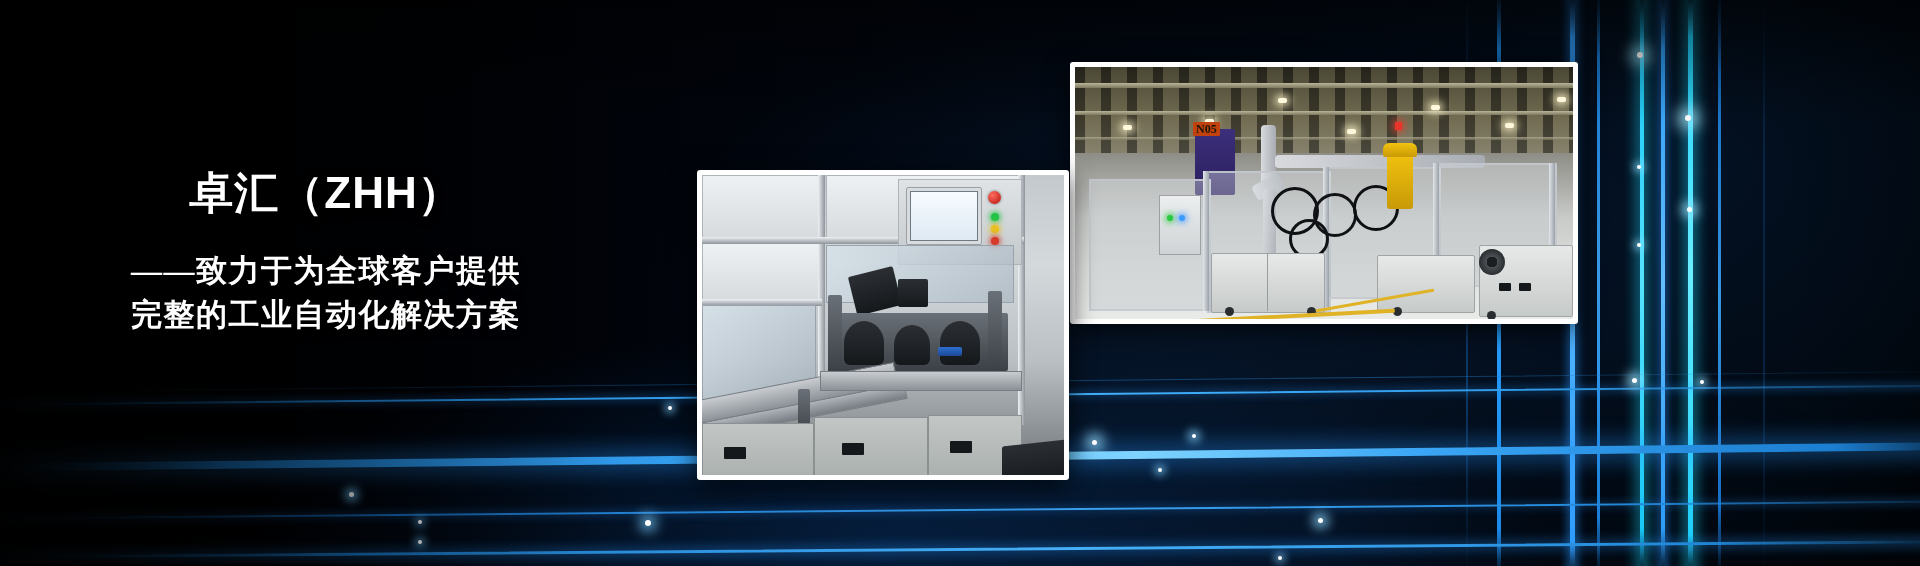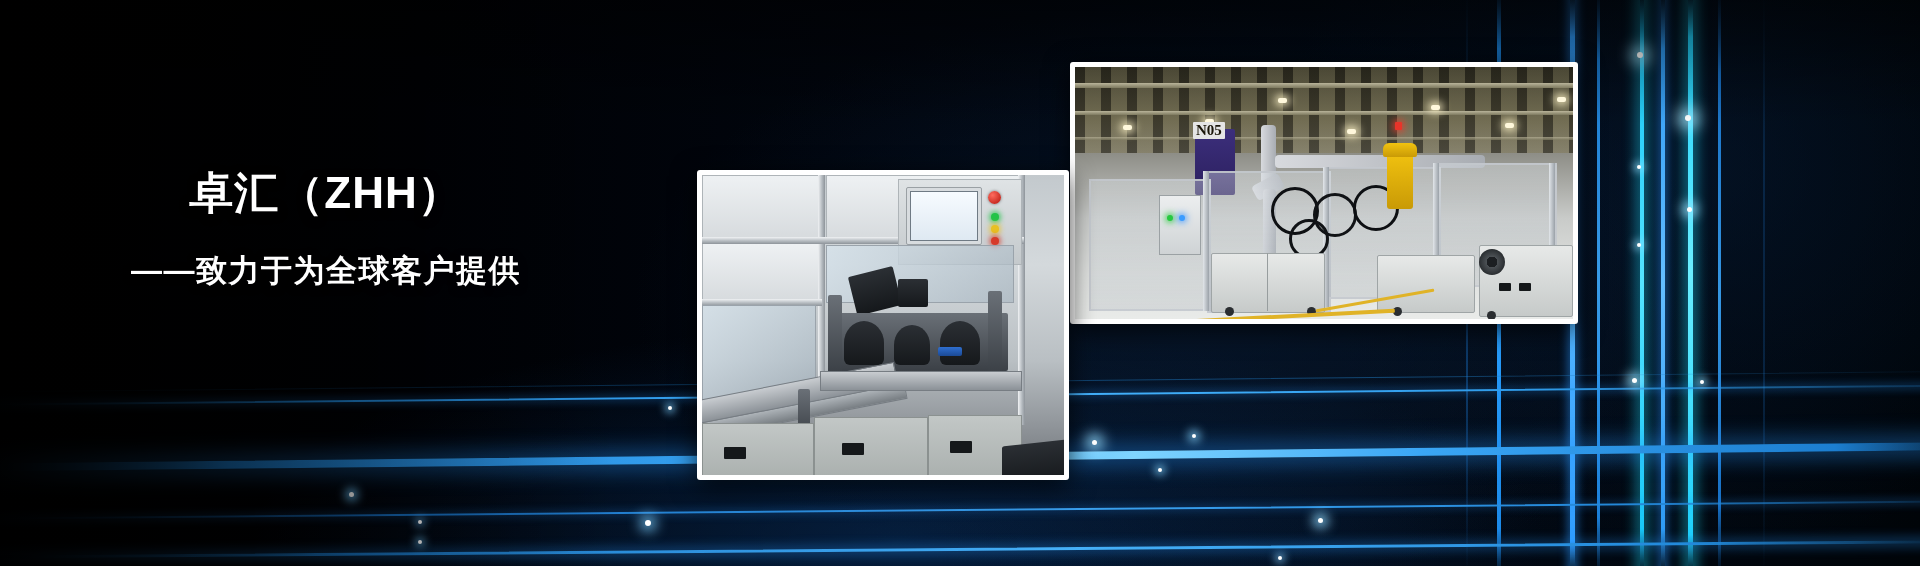--- a/index.html
+++ b/index.html
@@ -84,21 +84,21 @@
 
   
   .ph-back { left: 1070px; top: 62px; width: 508px; height: 262px; }
   .back-scene { position: absolute; inset: 0; background: linear-gradient(180deg,#2a2b24 0%, #4d4a3c 16%, #8d8d86 34%, #c9cbc9 60%, #dfe1df 82%, #e9ebe9 100%); }
   .back-ceiling { position:absolute; left:0; top:0; width:100%; height:34%;
     background:
       repeating-linear-gradient(90deg, rgba(20,18,12,0.55) 0 10px, rgba(120,112,80,0.25) 10px 26px),
       linear-gradient(180deg,#3b3a2c 0%, #6e6a52 60%, #8b8876 100%); }
   .beam { position:absolute; height:5px; background:linear-gradient(180deg,#b9b49a,#7d795f); }
   .lamp { position:absolute; width:9px; height:5px; border-radius:2px; background:#fff8dc; box-shadow:0 0 9px 3px rgba(255,245,200,0.85); }
-  .sign-n05 { position:absolute; background:#e5e5e5; color:#1a1508; font-size:15px; font-weight:bold;
+  .sign-n05 { position:absolute; background:#c2410c; color:#1a1508; font-size:12px; font-weight:bold;
     padding:1px 3px; border-radius:1px; line-height:1; font-family:"Liberation Serif", serif;text-align:center; }
   .blue-drum { position:absolute; background:linear-gradient(180deg,#3c2f7c,#2b1f5e); border-radius:2px; }
   .robot-arm { position:absolute; background:linear-gradient(90deg,#d8dade,#a8acb2); border-radius:4px; }
   .cage { position:absolute; border:2px solid rgba(196,201,206,0.92);
     background:linear-gradient(180deg, rgba(222,228,233,0.40), rgba(150,160,170,0.22)); }
   .cage-post { position:absolute; width:6px; background:linear-gradient(90deg,#e2e6ea,#9aa1a8); }
   .cab { position:absolute; background:linear-gradient(180deg,#e7e9e8,#c6cac9); border:1px solid #9fa5a6; border-radius:2px; }
   .cab-split { position:absolute; width:1px; top:6%; bottom:6%; background:#979d9e; }
   .hose { position:absolute; border:3px solid #14161a; border-radius:50%; background:transparent; }
   .yellow-bot { position:absolute; background:linear-gradient(180deg,#f2c310,#c99a06); border-radius:3px; }
@@ -153,20 +153,21 @@
   }
   .sub {
     color: #ffffff;
     font-size: 31px;
     font-weight: bold;
     letter-spacing: 1.5px;
     line-height: 1.42;
     margin: 0;
     text-shadow: 0 2px 9px rgba(0,0,0,0.9);
     white-space: nowrap;
+    font-family: Liberation Serif, serif;
   }
   .sub-1 { margin-top: 30px; }
 </style>
 </head>
 <body>
 
 <div class="banner">
 
   <div class="bg-base"></div>
 
@@ -325,16 +326,17 @@
       <div class="vent" style="left:140px;top:268px;width:22px;height:12px;"></div>
       <div class="vent" style="left:248px;top:266px;width:22px;height:12px;"></div>
 
       <div class="darkmech" style="left:300px;top:268px;width:64px;height:42px;transform:skewY(-6deg);"></div>
     </div>
   </div>
 
   <div class="text-block">
     <div class="headline">卓汇（ZHH）</div>
     <div class="sub sub-1">——致力于为全球客户提供</div>
+    <div class="sub">完整的工业自动化解决方案</div>
   </div>
 
   <div class="bg-vignette"></div>
 </div>
 
 </body></html>

